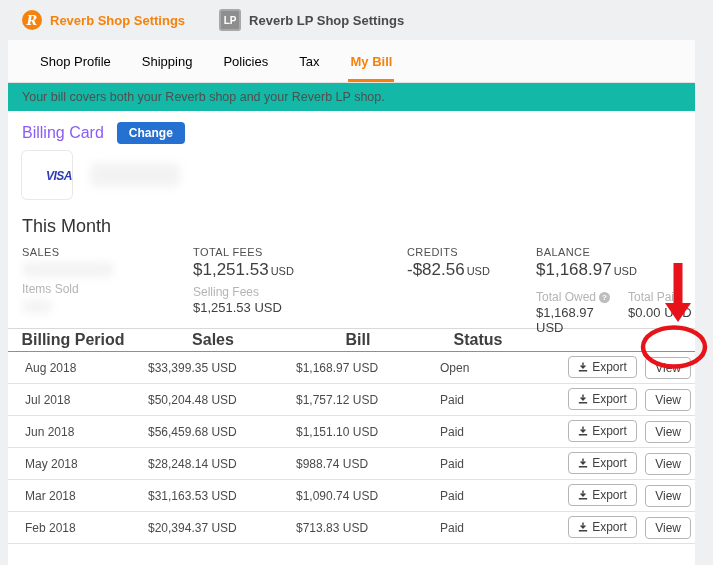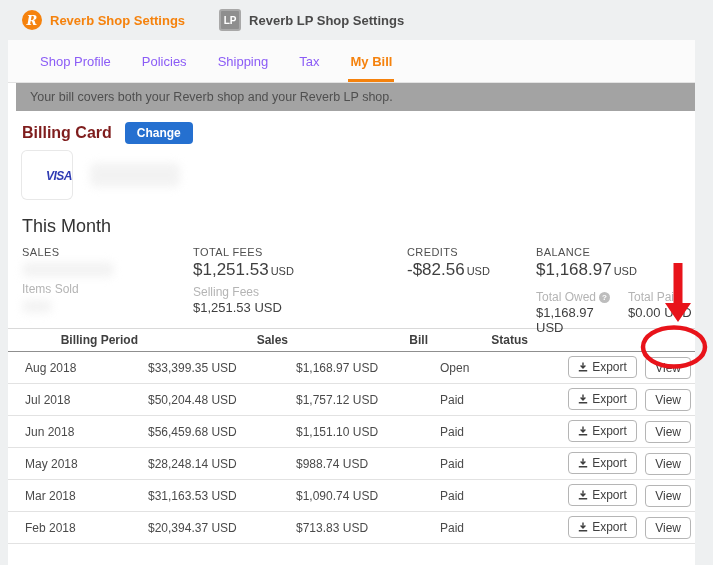--- a/index.html
+++ b/index.html
@@ -15,31 +15,31 @@
   .reverb-label { margin-left:8px; font-size:13px; font-weight:bold; color:#f5820d; cursor:pointer;text-align:center; }
   .lp-badge { margin-left:34px; width:22px; height:22px; background:#8e8e8e; border:2px solid #a8a8a8;
     border-radius:3px; color:#fff; font-size:10px; font-weight:bold; display:flex; align-items:center; justify-content:center; }
   .lp-label { margin-left:8px; font-size:13px; font-weight:bold; color:#4a4a4a; cursor:pointer; }
 
   
   .card { position:absolute; left:8px; top:40px; width:687px; height:525px; background:#fff; }
 
   
   .tabs { height:43px; background:#fbfbfb; border-bottom:1px solid #e3e3e3; display:flex; align-items:stretch; padding-left:30px; }
-  .tab { display:flex; align-items:center; padding:0 2px; margin-right:27px; font-size:13px; color:#8b5cf6;
+  .tab { display:flex; align-items:center; padding:0 2px; margin-right:27px; font-size:13px; color:#000000;
     cursor:pointer; border-bottom:3px solid transparent; padding-top:3px; }
   .tab.active { color:#f5820d; font-weight:bold; border-bottom-color:#f5820d; }
 
   
-  .notice { height:28px; background:#a3a3a3; display:flex; align-items:center; padding-left:14px; font-size:12.5px; color:#4f4f4f;margin-left:8px; }
+  .notice { height:28px; background:#14b8a6; display:flex; align-items:center; padding-left:14px; font-size:12.5px; color:#4f4f4f; }
 
   
   .section { padding-left:14px; padding-right:14px; }
   .billing-head { margin-top:11px; display:flex; align-items:center; }
-  .h-billing { font-size:16px; font-weight:bold; color:#7f1d1d; }
+  .h-billing { font-size:16px; font-weight:normal; color:#8b5cf6; }
   .btn-change { margin-left:13px; background:#2570d0; color:#fff; border:none; border-radius:4px;
     font-size:12px; font-weight:bold; padding:4px 12px; cursor:pointer; font-family:inherit; }
   .visa-row { margin-top:7px; display:flex; align-items:center; }
   .visa-card { width:50px; height:48px; border-radius:5px; overflow:hidden; background:#fff;
     box-shadow:0 0 0 1px #e8e8e8; display:flex; flex-direction:column;align-items:flex-end; }
   .visa-top { height:10px; background:#5a5ac2; }
   .visa-mid { flex:1; display:flex; align-items:center; justify-content:center;
     font-style:italic; font-weight:bold; font-size:12px; color:#2f3bb3; letter-spacing:-0.5px; }
   .visa-bottom { height:8px; background:#eca42c; }
   .blur-blob { background:#e9e9e9; filter:blur(4px); opacity:.55; border-radius:6px; }
@@ -63,21 +63,21 @@
   .balance-subs { display:flex; margin-top:5px; }
   .bal-sub { min-width:78px; }
   .bal-sub + .bal-sub { margin-left:14px; }
   .q-badge { display:inline-flex; width:11px; height:11px; border-radius:50%; background:#bdbdbd; color:#fff;
     font-size:8px; font-weight:bold; align-items:center; justify-content:center; vertical-align:1px; margin-left:3px; cursor:pointer; }
 
   
   table.bills { margin-top:10px; width:687px; border-collapse:collapse; table-layout:fixed; }
   col.c-period { width:130px; } col.c-sales { width:150px; } col.c-bill { width:140px; }
   col.c-status { width:100px; } col.c-actions { width:167px; }
-  .bills th { height:23px; font-size:12px; font-weight:bold; color:#3f3f3f; text-align:right;
+  .bills th { height:23px; font-size:16px; font-weight:bold; color:#3f3f3f; text-align:center;
     border-top:1px solid #d9d9d9; border-bottom:1px solid #8f8f8f; }
   .bills td { height:32px; font-size:12px; color:#4a4a4a; border-bottom:1px solid #e2e2e2; }
   .bills td:nth-child(1){ padding-left:17px; }
   .bills td:nth-child(2){ padding-left:10px; }
   .bills td:nth-child(3){ padding-left:8px; }
   .bills td:nth-child(4){ padding-left:12px; }
   .bills td:nth-child(5){ text-align:right; padding-right:4px; white-space:nowrap; }
   .btn-row { display:inline-flex; align-items:center; justify-content:center; background:#fff;
     border:1px solid #b5b5b5; border-radius:4px; height:22px; font-size:12px; color:#3f3f3f;
     padding:0 9px; cursor:pointer; font-family:inherit; }
@@ -96,22 +96,22 @@
     <span class="logo-circle">R</span>
     <span class="reverb-label">Reverb Shop Settings</span>
     <span class="lp-badge">LP</span>
     <span class="lp-label">Reverb LP Shop Settings</span>
   </div>
 
   <div class="card">
 
     <div class="tabs">
       <span class="tab">Shop Profile</span>
+      <span class="tab">Shipping</span>
       <span class="tab">Policies</span>
-      <span class="tab">Shipping</span>
       <span class="tab">Tax</span>
       <span class="tab active">My Bill</span>
     </div>
 
     <div class="notice">
       <span>Your bill covers both your Reverb shop and your Reverb LP shop.</span>
     </div>
 
     <div class="section">
       <div class="billing-head">

